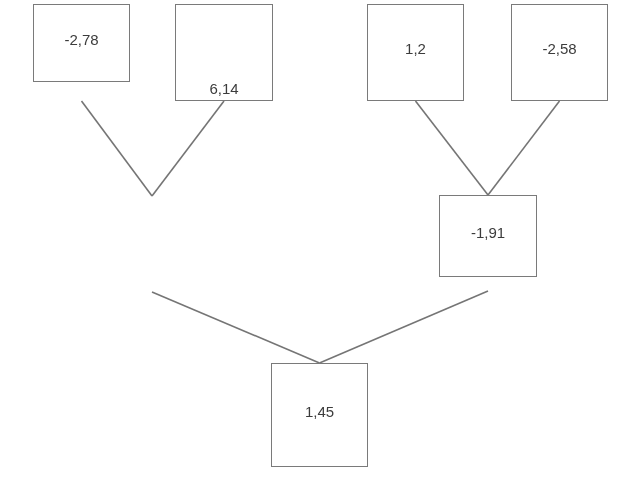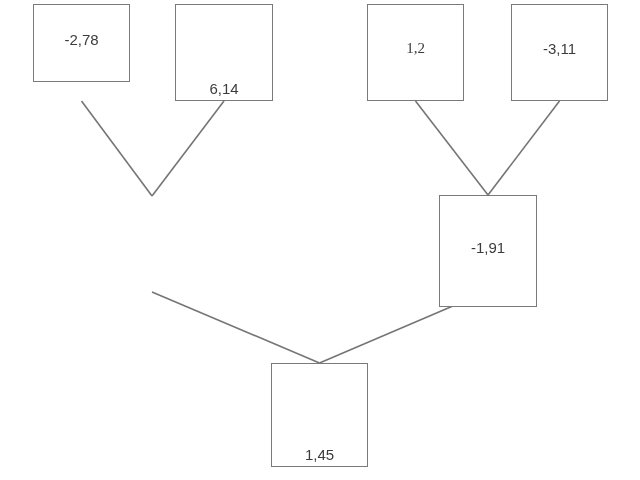--- a/index.html
+++ b/index.html
@@ -54,25 +54,25 @@
       <line x1="152" y1="292" x2="319.5" y2="363" stroke="#757575" stroke-width="1.6"></line>
       <line x1="488" y1="291" x2="319.5" y2="363" stroke="#757575" stroke-width="1.6"></line>
     </svg>
 
   <div class="node" style="left: 33px; top: 4px; width: 97px; height: 78px;">
     <span class="node-label">-2,78</span>
   </div>
   <div class="node" style="left: 175px; top: 4px; width: 98px; height: 97px; align-items: flex-end;">
     <span class="node-label">6,14</span>
   </div>
-  <div class="node" style="left: 367px; top: 4px; width: 97px; height: 97px; font-family: Liberation Serif, serif;">
+  <div class="node" style="left: 367px; top: 4px; width: 97px; height: 97px;">
     <span class="node-label">1,2</span>
   </div>
   <div class="node" style="left: 511px; top: 4px; width: 97px; height: 97px;">
-    <span class="node-label">-3,11</span>
+    <span class="node-label">-2,58</span>
   </div>
-  <div class="node" style="left: 439px; top: 195px; width: 98px; height: 112px;">
+  <div class="node" style="left: 439px; top: 195px; width: 98px; height: 82px;">
     <span class="node-label">-1,91</span>
   </div>
-  <div class="node" style="left: 271px; top: 363px; width: 97px; height: 104px; align-items: flex-end;">
+  <div class="node" style="left: 271px; top: 363px; width: 97px; height: 104px;">
     <span class="node-label">1,45</span>
   </div>
 </div>
 
 </body></html>

